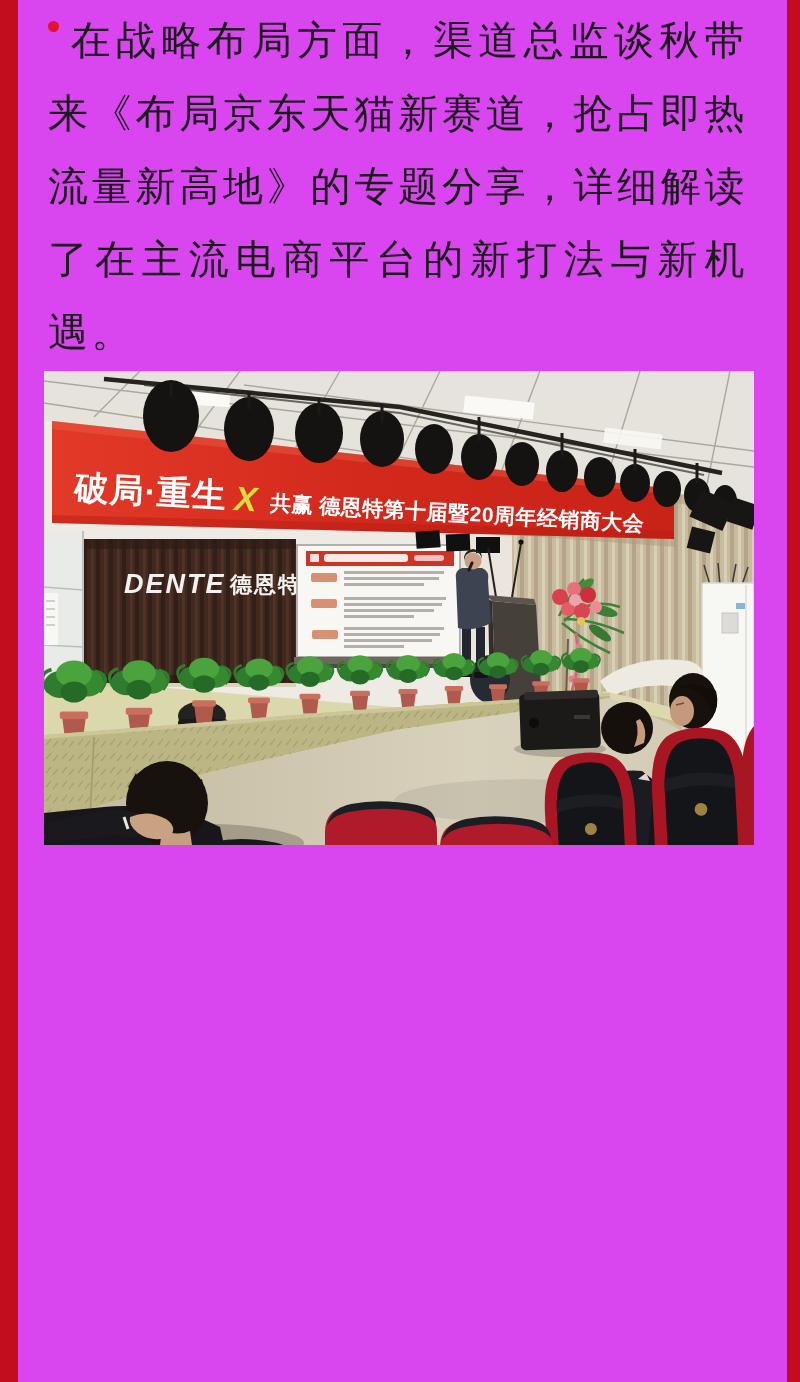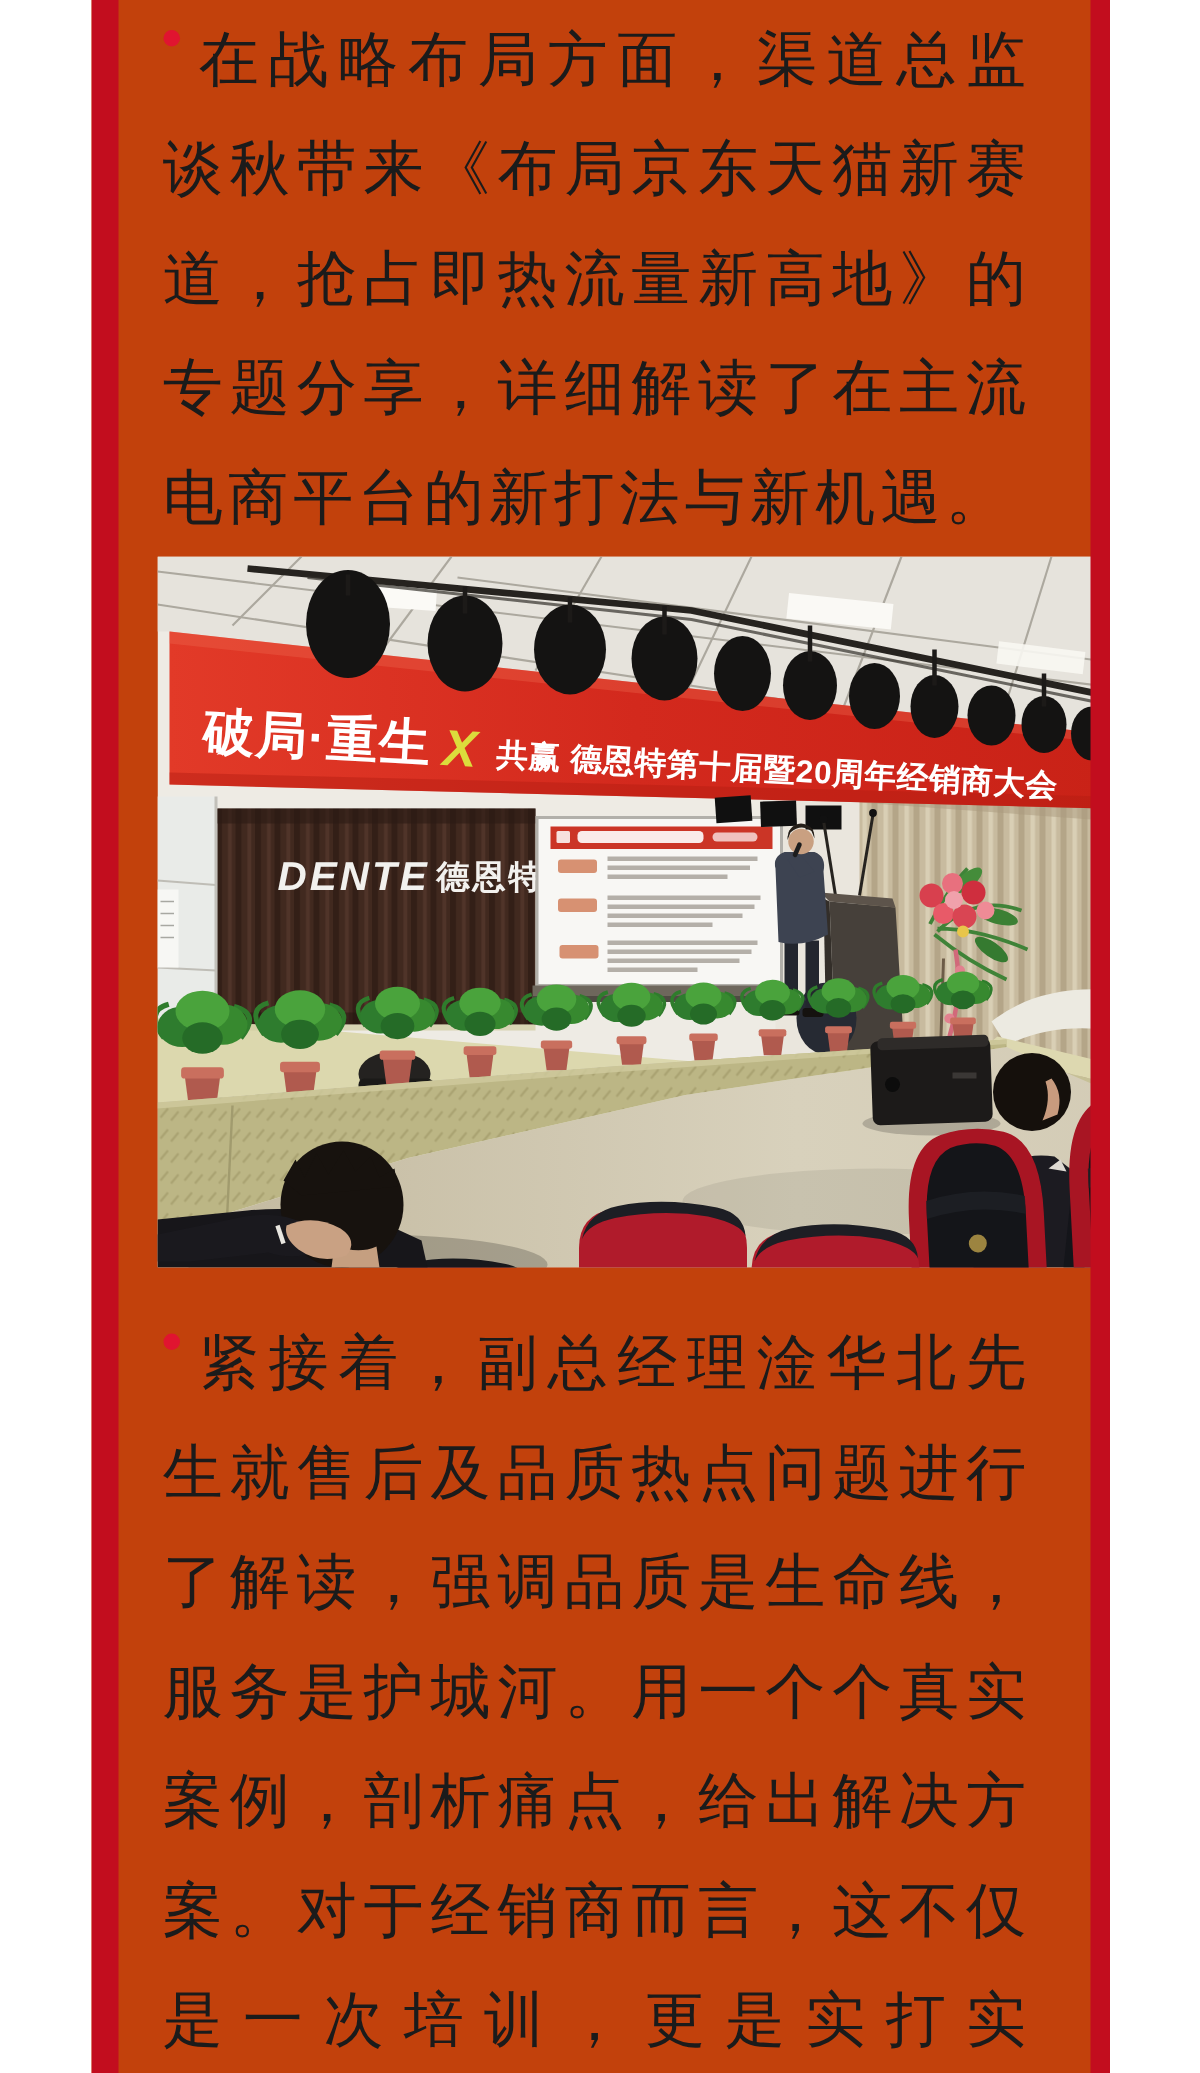--- a/index.html
+++ b/index.html
@@ -1,17 +1,17 @@
 <!DOCTYPE html>
 <html><head>
 <meta charset="utf-8">
 <style>
   html,body{margin:0;padding:0;}
   body{background:#ffffff;font-family:"Liberation Sans","DejaVu Sans",sans-serif;}
-  .page{position:relative;width:679px;height:1382px;margin:0 auto;background:#c2410c;overflow:hidden;}
+  .page{position:relative;width:800px;height:1382px;margin:0 auto;background:#d946ef;overflow:hidden;}
   .edge{position:absolute;top:0;height:100%;background:#c20d1e;z-index:5;}
   .edge.left{left:0;width:18px;}
   .edge.right{right:0;width:13px;}
   .content{position:relative;z-index:1;}
   .para{margin:0 52px 0 48px;font-size:40px;line-height:73px;letter-spacing:3.5px;
         color:#1b1b1b;text-align:justify;text-justify:inter-ideograph;}
   .para.first{padding-top:4px;}
   .para.second{margin-top:28px;}
   .bullet{display:inline-block;width:11px;height:11px;border-radius:50%;
           background:#e01430;margin-right:10px;vertical-align:22px;}
@@ -348,16 +348,15 @@
           <ellipse cx="123" cy="432" rx="41" ry="42" fill="#17120e"></ellipse>
           <path d="M84,416 L92,402 L98,414 L106,398 L114,412 L124,396 L132,410 L142,400 L148,414 L158,408 L160,420 L96,426 Z" fill="#17120e"></path>
           <path d="M118,458 Q132,466 146,460 L148,474 L116,474 Z" fill="#c59f80"></path>
           <path d="M0,452 L58,440 Q84,436 100,446 Q112,452 108,462 Q92,470 74,464 L22,470 L0,470 Z" fill="#1a191e"></path>
           <path d="M86,446 Q104,438 122,448 Q134,456 126,466 Q108,472 94,462 Q84,454 86,446 Z" fill="#c9a183"></path>
           <line x1="80" y1="446" x2="84" y2="458" stroke="#e8e6e0" stroke-width="3"></line>
         </g>
       </svg>
     </div>
 
-    <p class="para second"><span class="bullet"></span><span>紧接着，副总经理淦华北先生就售后及品质热点问题进行了解读，强调品质是生命线，服务是护城河。用一个个真实案例，剖析痛点，给出解决方案。对于经销商而言，这不仅是一次培训，更是实打实的“避坑指南”。</span></p>
 
   </div>
 </div>
 
 </body></html>

